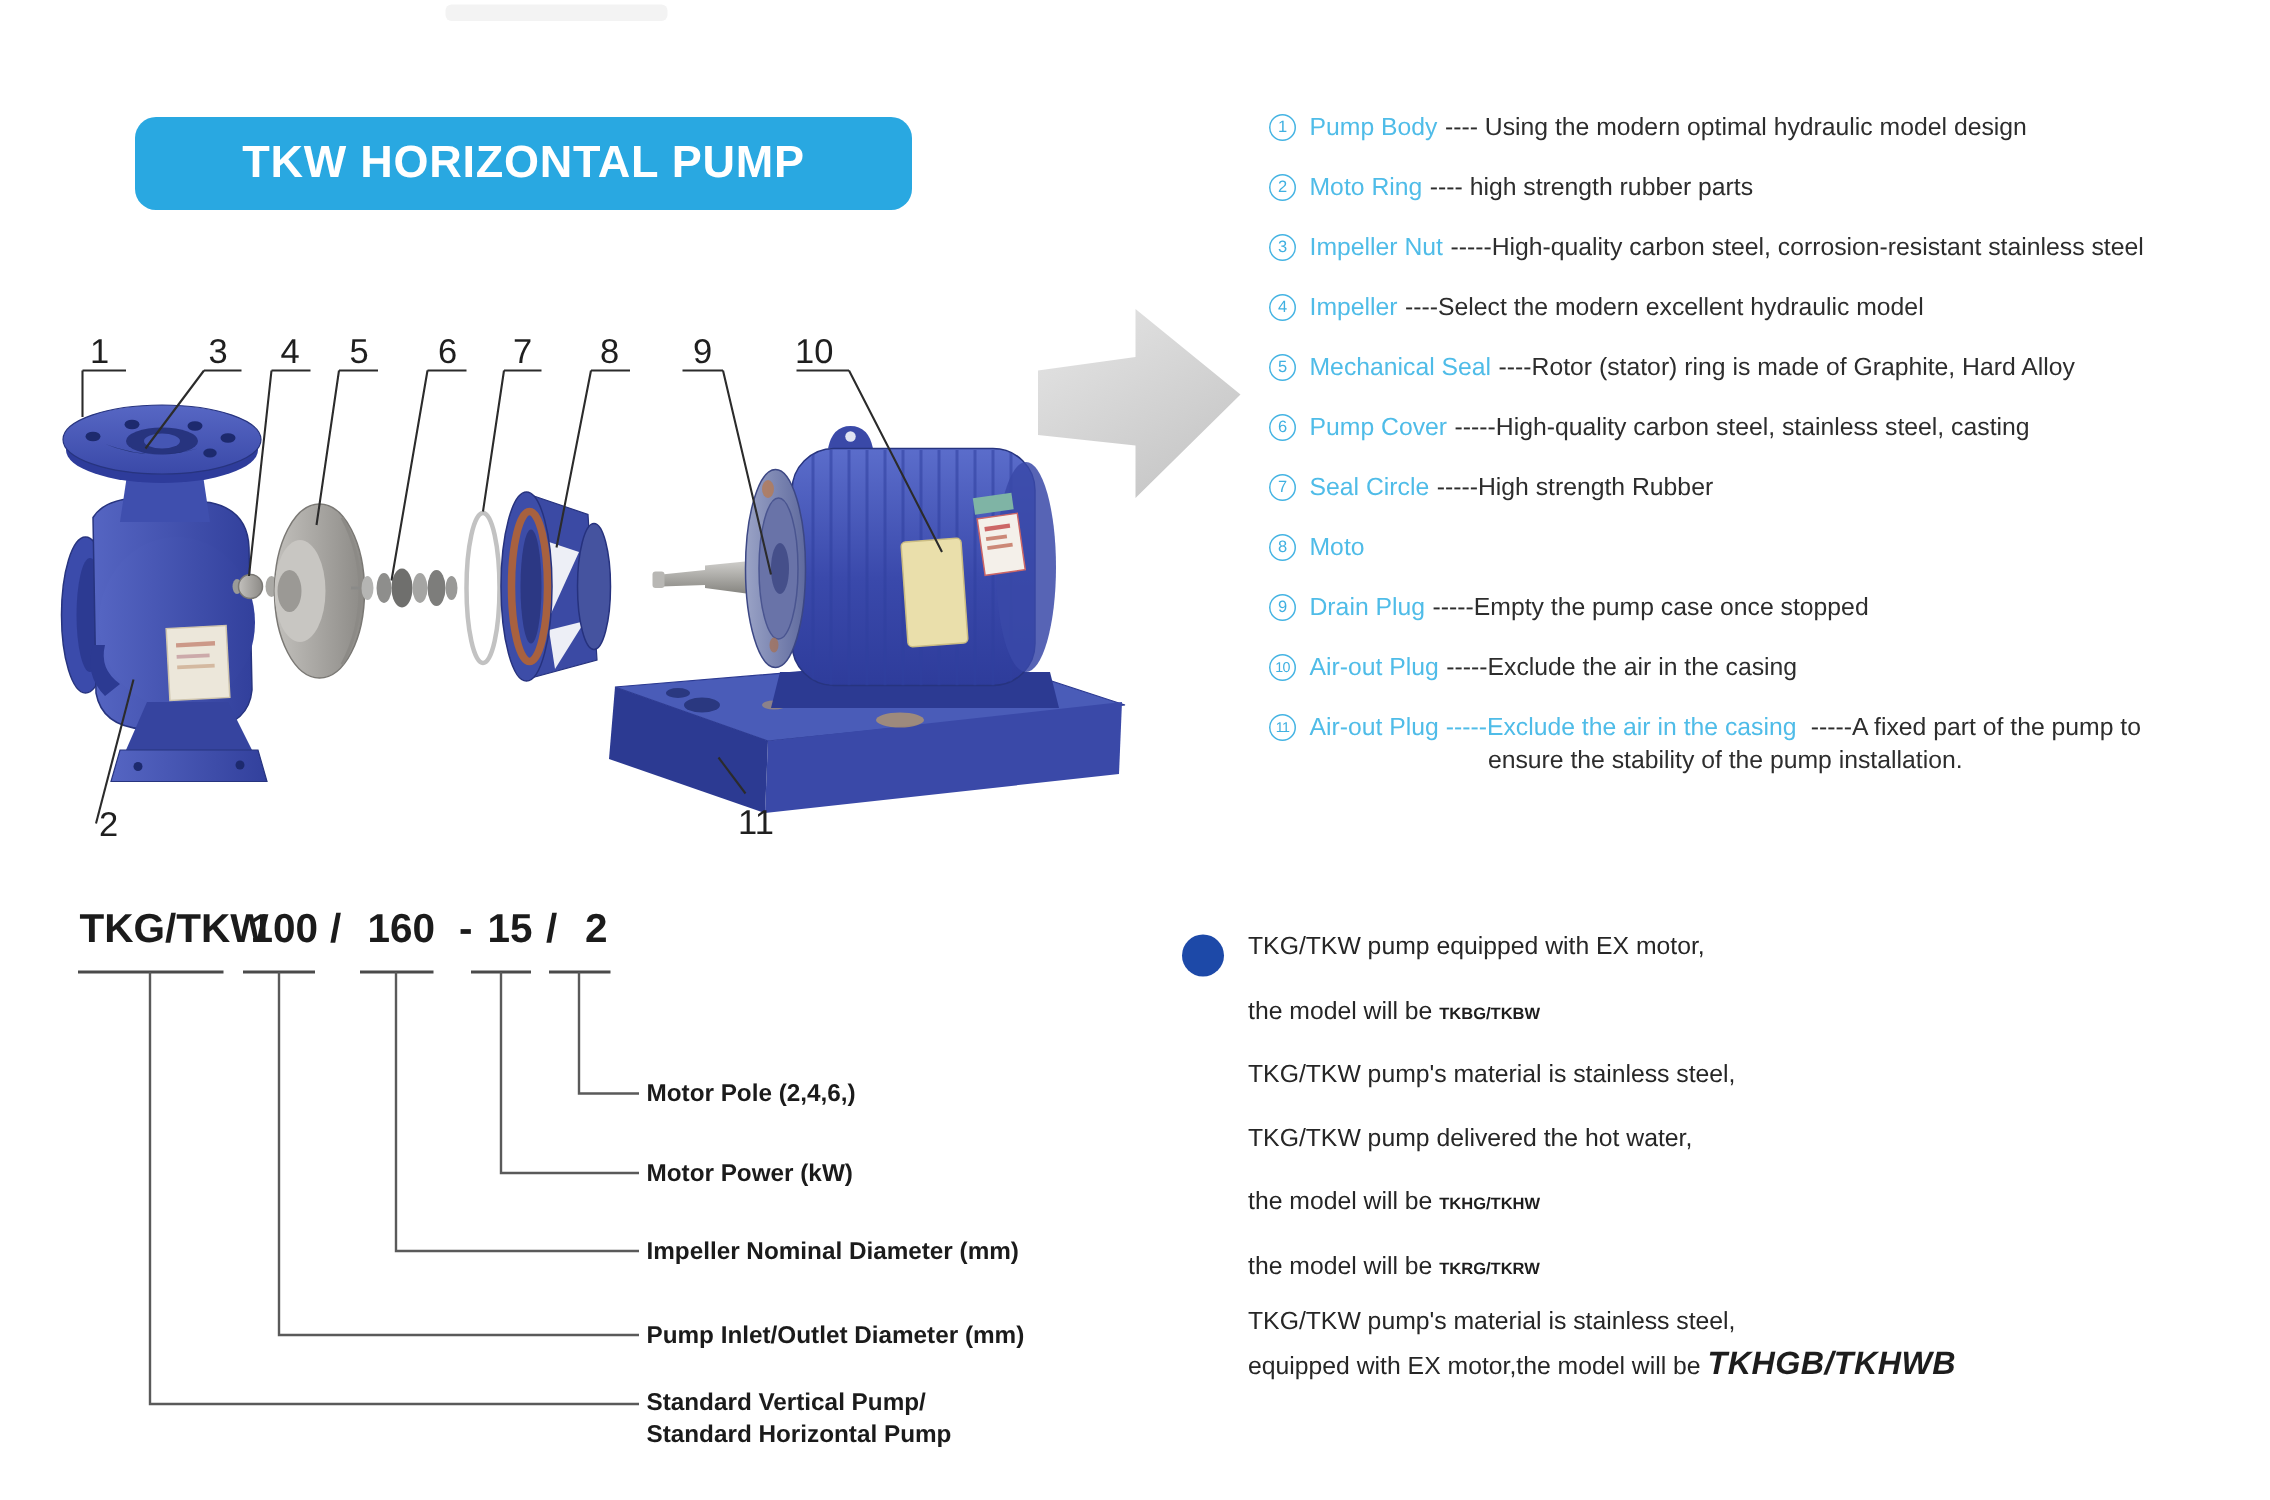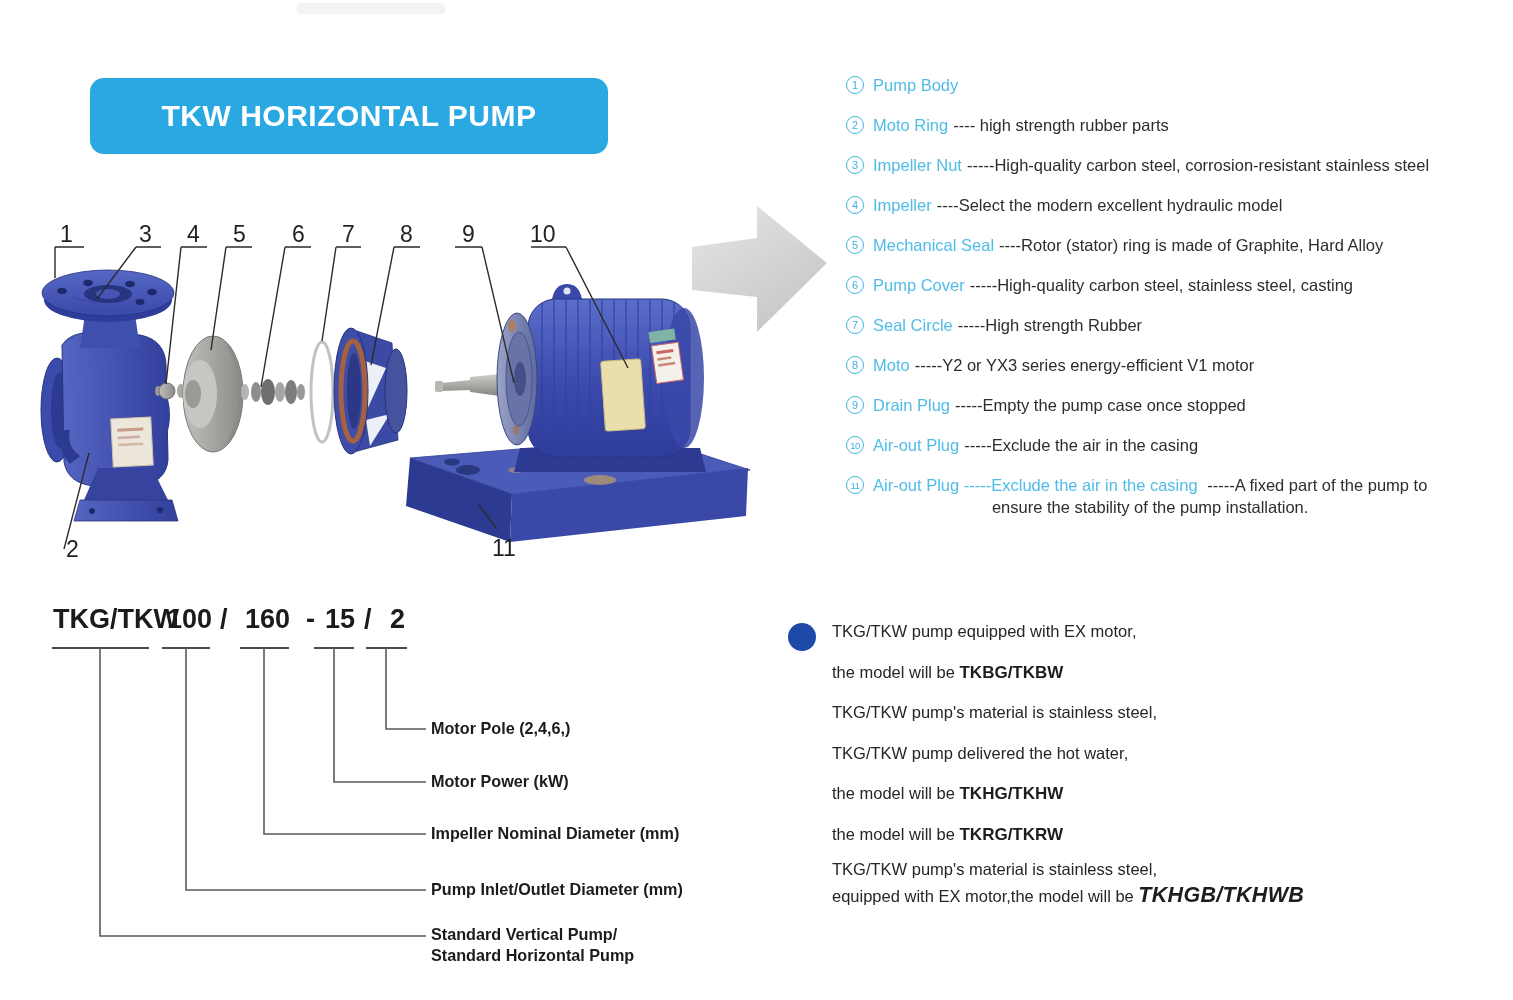--- a/index.html
+++ b/index.html
@@ -1,21 +1,21 @@
 <!DOCTYPE html>
 <html><head>
 <meta charset="utf-8">
 <style>
   html,body{margin:0;padding:0;background:#ffffff;}
   .page{position:relative;width:1513px;height:1000px;background:#ffffff;overflow:hidden;
         font-family:"Liberation Sans",sans-serif;}
   .smudge{position:absolute;left:297px;top:3px;width:148px;height:11px;background:#f3f3f3;border-radius:4px;}
 
   
-  .banner{position:absolute;left:90px;top:78px;width:518px;height:76px;background:#29a8e1;
+  .banner{position:absolute;left:90px;top:78px;width:518px;height:62px;background:#29a8e1;
           border-radius:14px;display:flex;align-items:center;justify-content:center;}
   .banner span{color:#ffffff;font-weight:bold;font-size:30px;letter-spacing:.5px;}
 
   
   .diagram{position:absolute;left:35px;top:195px;}
   .model-svg{position:absolute;left:40px;top:595px;}
 
   
   .parts-list{position:absolute;left:846px;top:74px;width:660px;}
   .part-row{display:flex;align-items:flex-start;margin-bottom:18px;white-space:nowrap;
@@ -28,21 +28,21 @@
   .pname{color:#4fbce8;margin-right:5px;}
   .pdesc{color:#2d2d2d;}
   .ptext{min-width:0;}
   .pdesc.cont{display:block;text-align:center;}
 
   
   .notes{position:absolute;left:788px;top:615px;width:690px;padding-top:7px;}
   .bullet{position:absolute;left:0;top:8px;width:28px;height:28px;border-radius:50%;background:#1d49a8;}
   .note-lines{margin-left:44px;}
   .note-line{font-size:16.5px;color:#262626;margin-bottom:21.5px;line-height:19px;}
-  .note-line .code{font-weight:bold;font-size:17px;color:#1d1d1d;}
+  .note-line .code{font-weight:bold;font-size:11px;color:#1d1d1d;}
   .note-line.n5{margin-bottom:16px;}
   .note-line.n6{margin-bottom:7px;}
   .note-line.n7 .code{font-size:21.5px;letter-spacing:.3px;font-style:italic;}
 
   svg text{font-family:"Liberation Sans",sans-serif;}
   .callout{font-size:23px;fill:#1f1f1f;}
   .codeSeg{font-size:27px;font-weight:bold;fill:#1b1b1b;}
   .modelLabel{font-size:16.2px;font-weight:bold;fill:#1b1b1b;}
 </style>
 </head>
@@ -226,20 +226,21 @@
     <text class="callout" x="462" y="242">9</text>
     <text class="callout" x="530" y="242">10</text>
     <text class="callout" x="66" y="557">2</text>
     <text class="callout" x="492" y="556">11</text>
   </svg>
 
   <div class="parts-list">
     <div class="part-row">
       <span class="pnum">1</span>
       <span class="pname">Pump Body</span>
+      <span class="pdesc">---- Using the modern optimal hydraulic model design</span>
     </div>
     <div class="part-row">
       <span class="pnum">2</span>
       <span class="pname">Moto Ring</span>
       <span class="pdesc">---- high strength rubber parts</span>
     </div>
     <div class="part-row">
       <span class="pnum">3</span>
       <span class="pname">Impeller Nut</span>
       <span class="pdesc">-----High-quality carbon steel, corrosion-resistant stainless steel</span>
@@ -260,21 +261,20 @@
       <span class="pdesc">-----High-quality carbon steel, stainless steel, casting</span>
     </div>
     <div class="part-row">
       <span class="pnum">7</span>
       <span class="pname">Seal Circle</span>
       <span class="pdesc">-----High strength Rubber</span>
     </div>
     <div class="part-row">
       <span class="pnum">8</span>
       <span class="pname">Moto</span>
-      <span class="pdesc">-----Y2 or YX3 series energy-efficient V1 motor</span>
     </div>
     <div class="part-row">
       <span class="pnum">9</span>
       <span class="pname">Drain Plug</span>
       <span class="pdesc">-----Empty the pump case once stopped</span>
     </div>
     <div class="part-row">
       <span class="pnum wide">10</span>
       <span class="pname">Air-out Plug</span>
       <span class="pdesc">-----Exclude the air in the casing</span>

